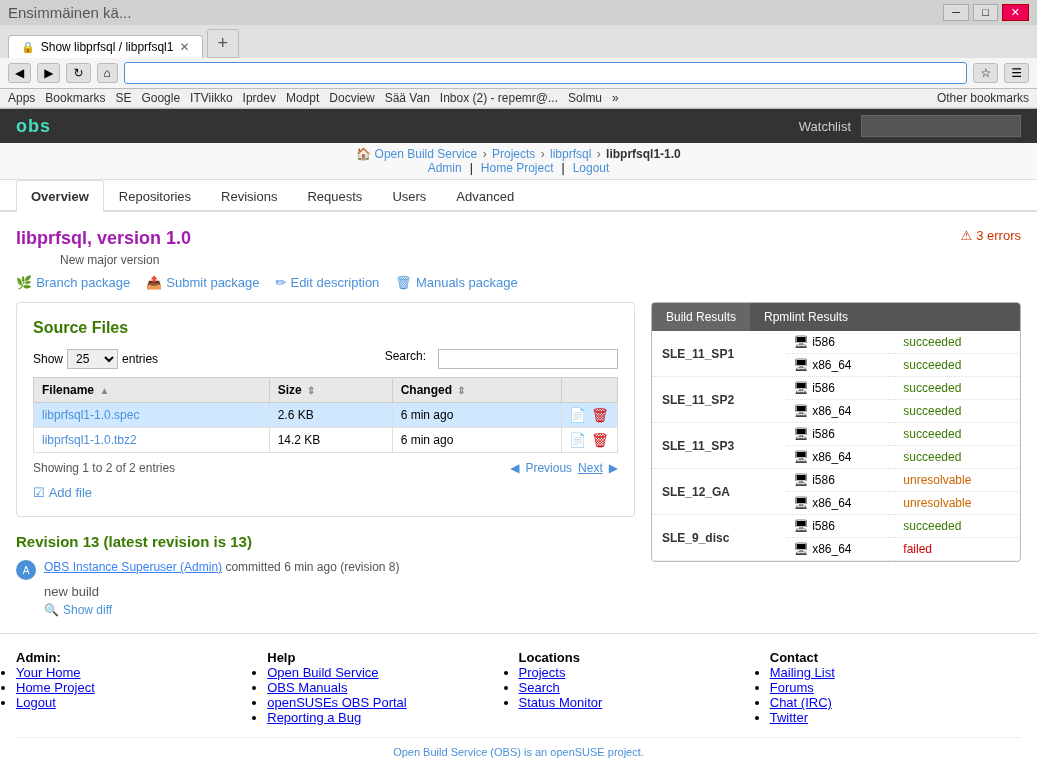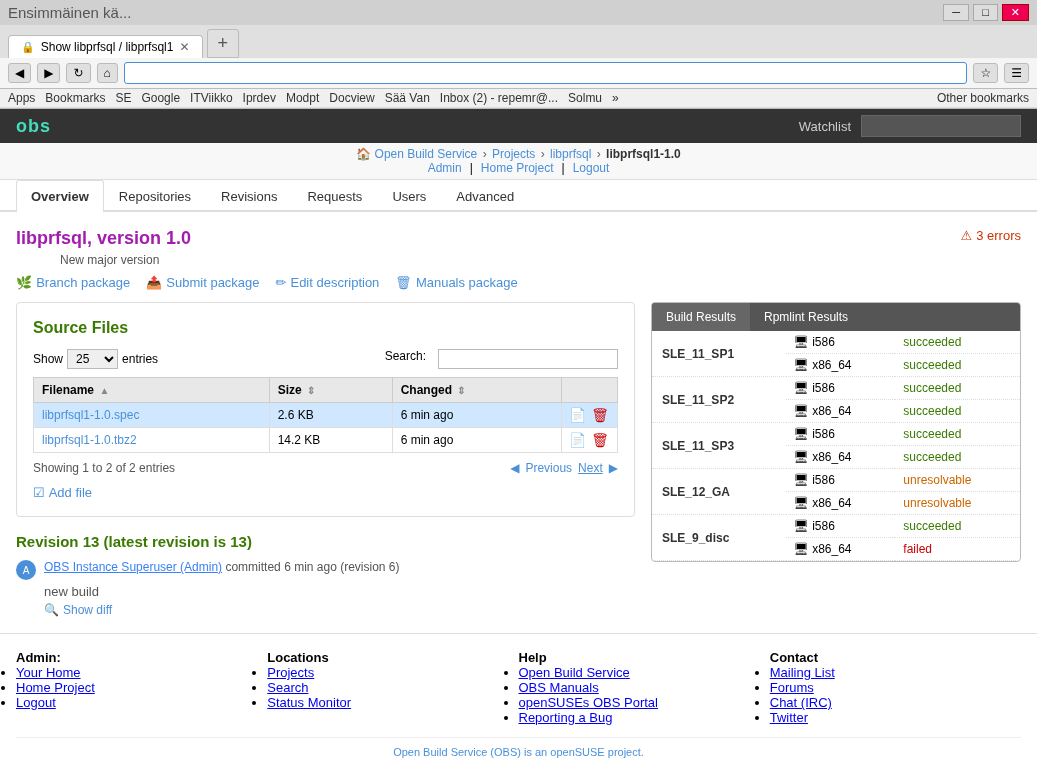--- a/index.html
+++ b/index.html
@@ -298,21 +298,21 @@
         </div>
 
         <div class="revision-section">
           <h3 class="revision-title">Revision 13 (latest revision is 13)</h3>
           <div class="revision-entry">
             <div class="revision-avatar">A</div>
             <span class="revision-meta">
               <a href="#" style="color:#3b82f6;">OBS Instance Superuser (Admin)</a>
               <span>committed</span>
               <span>6 min ago</span>
-              <span>(revision 6)</span>
+              <span>(revision 8)</span>
             </span>
           </div>
           <div class="revision-message">new build</div>
           <a class="show-diff" href="#">
             <span>🔍</span>
             <span>Show diff</span>
           </a>
         </div>
       </div>
 
@@ -385,37 +385,37 @@
     <div class="footer-grid">
       <div>
         <h4>Admin:</h4>
         <ul>
           <li><a href="#">Your Home</a></li>
           <li><a href="#">Home Project</a></li>
           <li><a href="#">Logout</a></li>
         </ul>
       </div>
       <div>
-        <h4>Locations</h4>
-        <ul>
-          <li><a href="#">Projects</a></li>
-          <li><a href="#">Search</a></li>
-          <li><a href="#">Status Monitor</a></li>
-        </ul>
-      </div>
-      <div>
         <h4>Help</h4>
         <ul>
           <li><a href="#">Open Build Service</a></li>
           <li><a href="#">OBS Manuals</a></li>
           <li><a href="#">openSUSEs OBS Portal</a></li>
           <li><a href="#">Reporting a Bug</a></li>
         </ul>
       </div>
       <div>
+        <h4>Locations</h4>
+        <ul>
+          <li><a href="#">Projects</a></li>
+          <li><a href="#">Search</a></li>
+          <li><a href="#">Status Monitor</a></li>
+        </ul>
+      </div>
+      <div>
         <h4>Contact</h4>
         <ul>
           <li><a href="#">Mailing List</a></li>
           <li><a href="#">Forums</a></li>
           <li><a href="#">Chat (IRC)</a></li>
           <li><a href="#">Twitter</a></li>
         </ul>
       </div>
     </div>
     <div class="footer-bottom">

